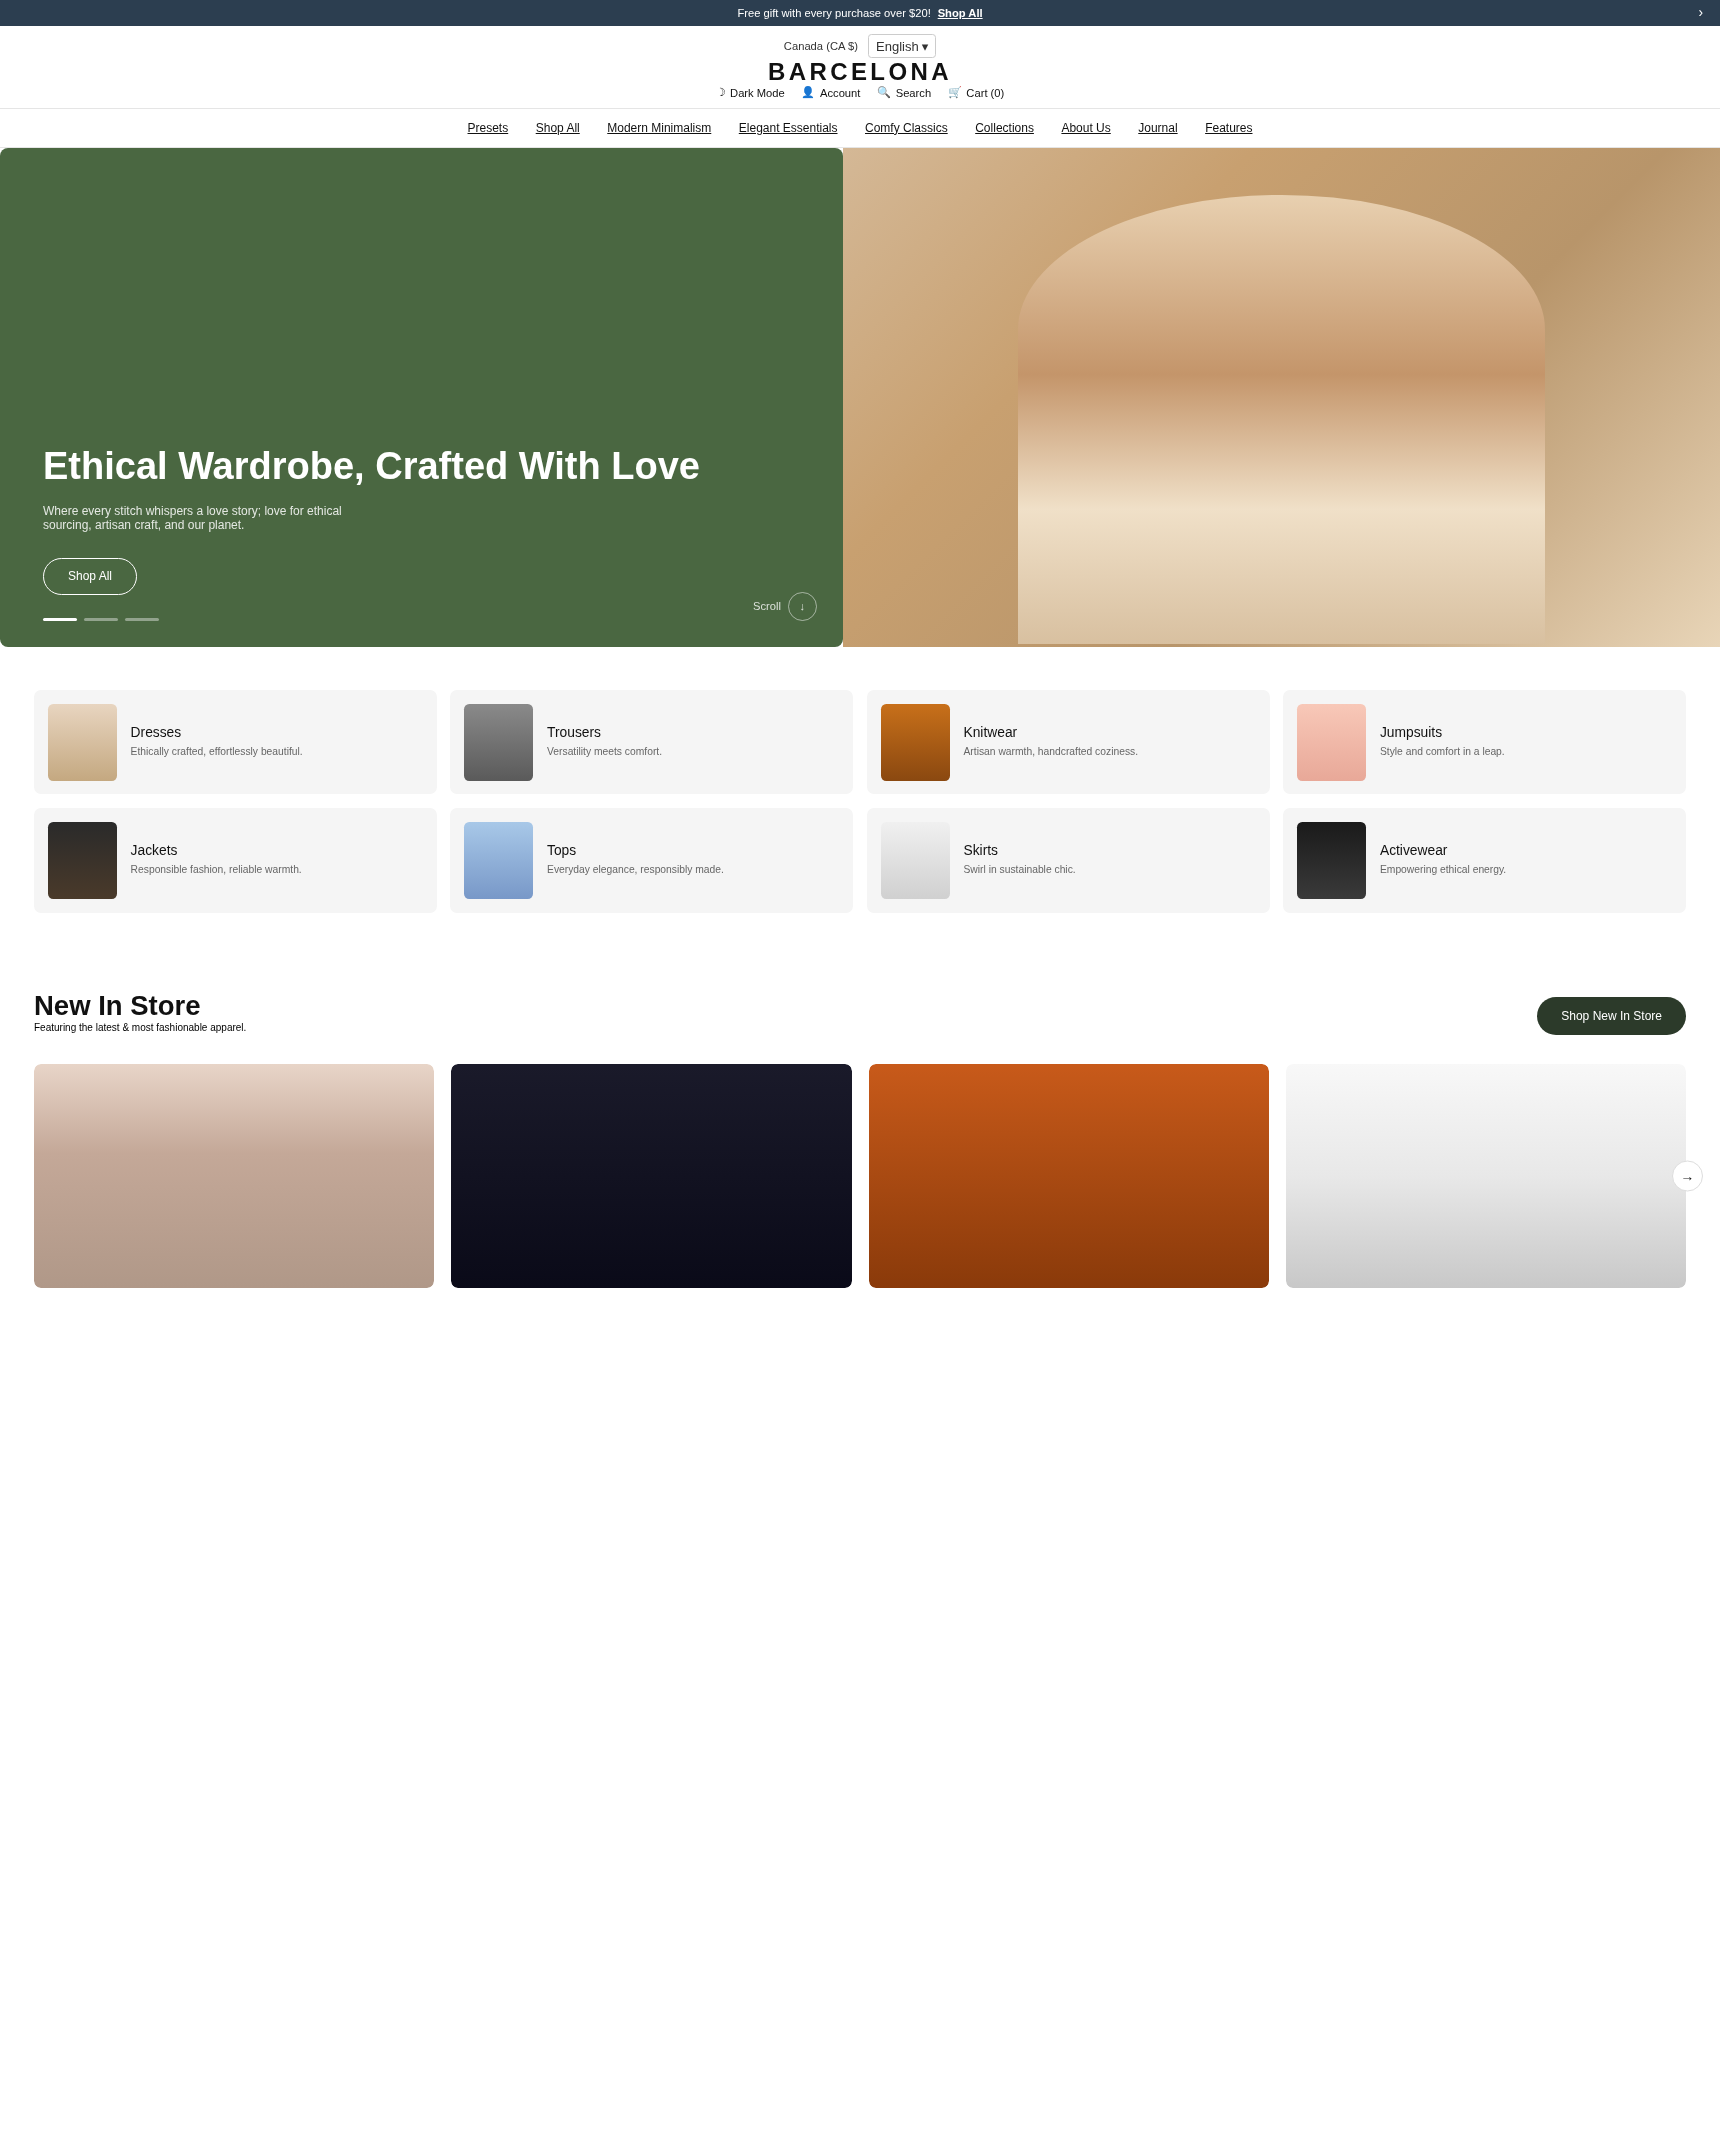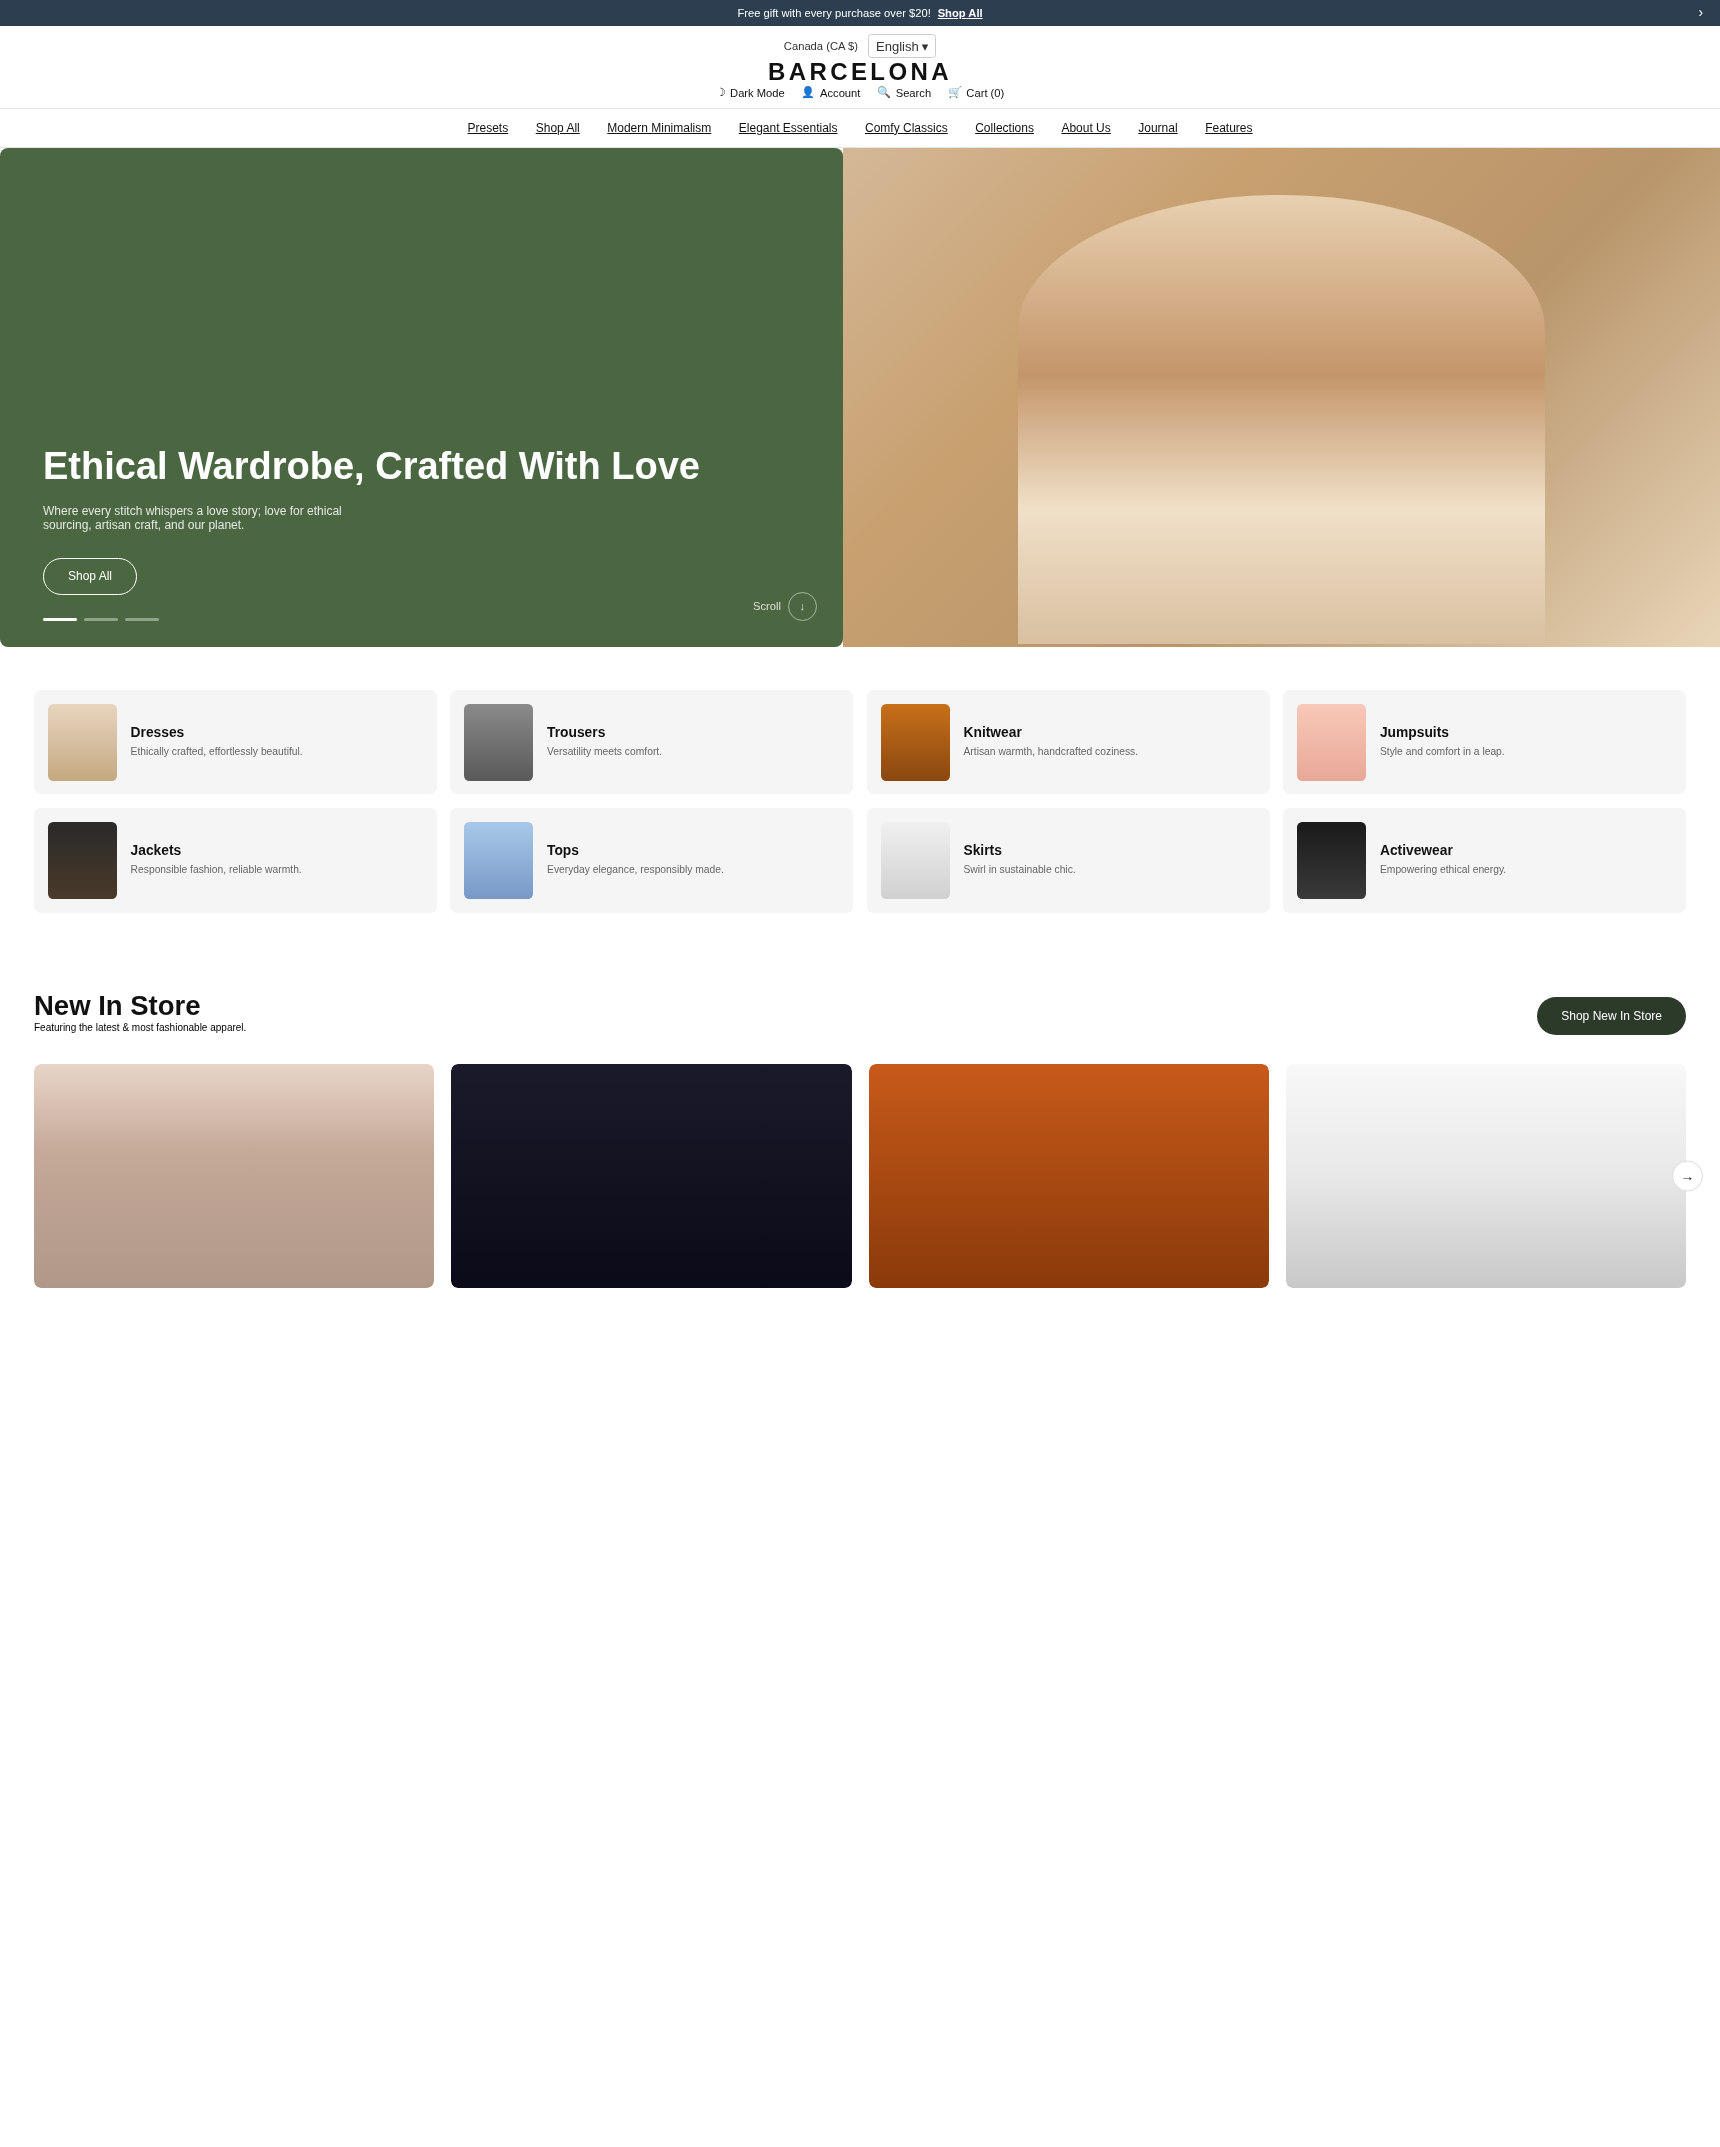--- a/index.html
+++ b/index.html
@@ -160,21 +160,21 @@
       overflow: hidden;
     }
     .cat-img-dresses { background: linear-gradient(180deg, #e8d5c0 0%, #c4a880 100%); }
     .cat-img-trousers { background: linear-gradient(180deg, #8a8a8a 0%, #5a5a5a 100%); }
     .cat-img-knitwear { background: linear-gradient(180deg, #c8701a 0%, #8a4810 100%); }
     .cat-img-jumpsuits { background: linear-gradient(180deg, #f8c8b8 0%, #e8a898 100%); }
     .cat-img-jackets { background: linear-gradient(180deg, #2a2a2a 0%, #4a3a2a 100%); }
     .cat-img-tops { background: linear-gradient(180deg, #a8c8e8 0%, #7898c8 100%); }
     .cat-img-skirts { background: linear-gradient(180deg, #f0f0f0 0%, #d0d0d0 100%); }
     .cat-img-activewear { background: linear-gradient(180deg, #1a1a1a 0%, #3a3a3a 100%); }
-    .category-info h3 { font-size: 13.8px; font-weight: 700; margin-bottom: 5.2px; }
+    .category-info h3 { font-size: 13.8px; font-weight: 400; margin-bottom: 5.2px; }
     .category-info p { font-size: 10.3px; color: #666; line-height: 1.4; }
 
     
     .new-in-section { padding: 34px 34px 17px; }
     .new-in-header {
       display: flex;
       align-items: flex-start;
       justify-content: space-between;
       margin-bottom: 6.9px;
     }

